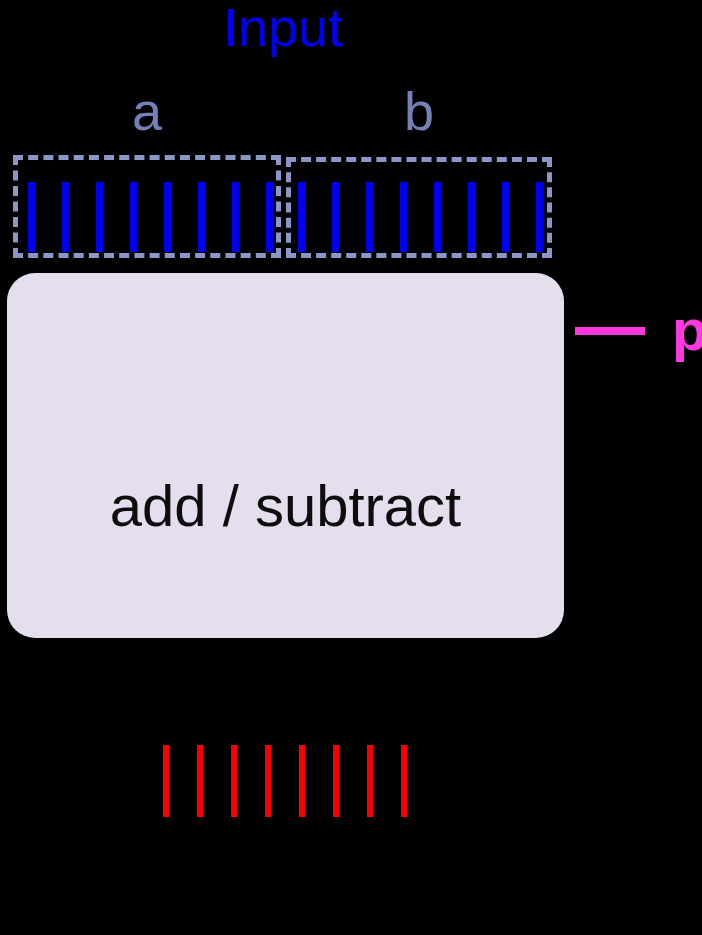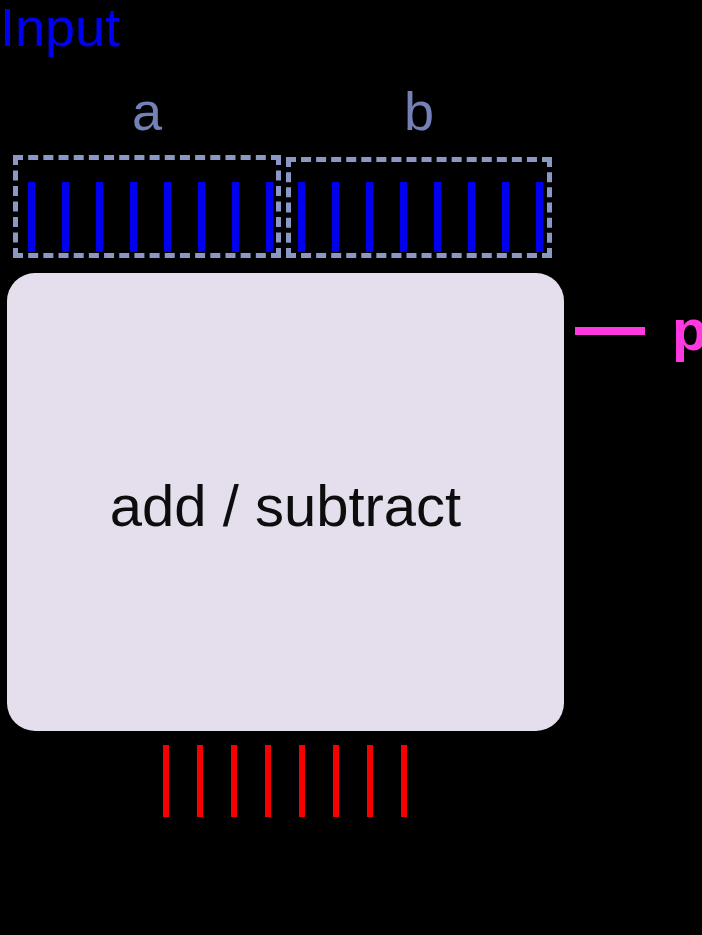--- a/index.html
+++ b/index.html
@@ -18,21 +18,21 @@
     width:702px;height:935px;
     background:var(--background);
     overflow:hidden;
     font-family:"Liberation Sans","DejaVu Sans",sans-serif;
   }
   .canvas{position:relative;width:702px;height:935px;background:var(--background);}
 
   .txt{position:absolute;line-height:1;white-space:nowrap;}
 
   .input-title{
-    left:0;top:-2;width:566px;
+    left:0;top:-2;width:566px;text-align:center;
     font-size:54px;color:var(--input-blue);
   }
   .operand-label{
     top:84px;font-size:54px;color:var(--operand-slate);text-align:center;
   }
   .label-a{left:13px;width:268px;}
   .label-b{left:286px;width:266px;}
 
   .bus-box{
     position:absolute;box-sizing:border-box;
@@ -46,21 +46,21 @@
     position:absolute;display:flex;justify-content:space-between;align-items:stretch;
   }
   .ticks-a{left:28px;top:182px;width:245px;height:70px;}
   .ticks-b{left:298px;top:182px;width:245px;height:70px;}
   .ticks-out{left:163px;top:745px;width:244px;height:72px;}
   .tick{height:100%;}
   .tick.blue{width:7px;background:var(--bit-line-blue);}
   .tick.red{width:6px;background:var(--output-red);}
 
   .alu-block{
-    position:absolute;left:7px;top:273px;width:557px;height:458px;
+    position:absolute;left:7px;top:273px;width:557px;height:365px;
     background:var(--block-fill);border-radius:28px;
   }
   .alu-label{
     position:absolute;left:0;top:204px;width:100%;text-align:center;
     font-size:58px;line-height:1;color:var(--block-text);white-space:nowrap;
   }
 
   .ctrl-line{
     position:absolute;left:575px;top:327px;width:70px;height:8px;
     background:var(--control-magenta);

